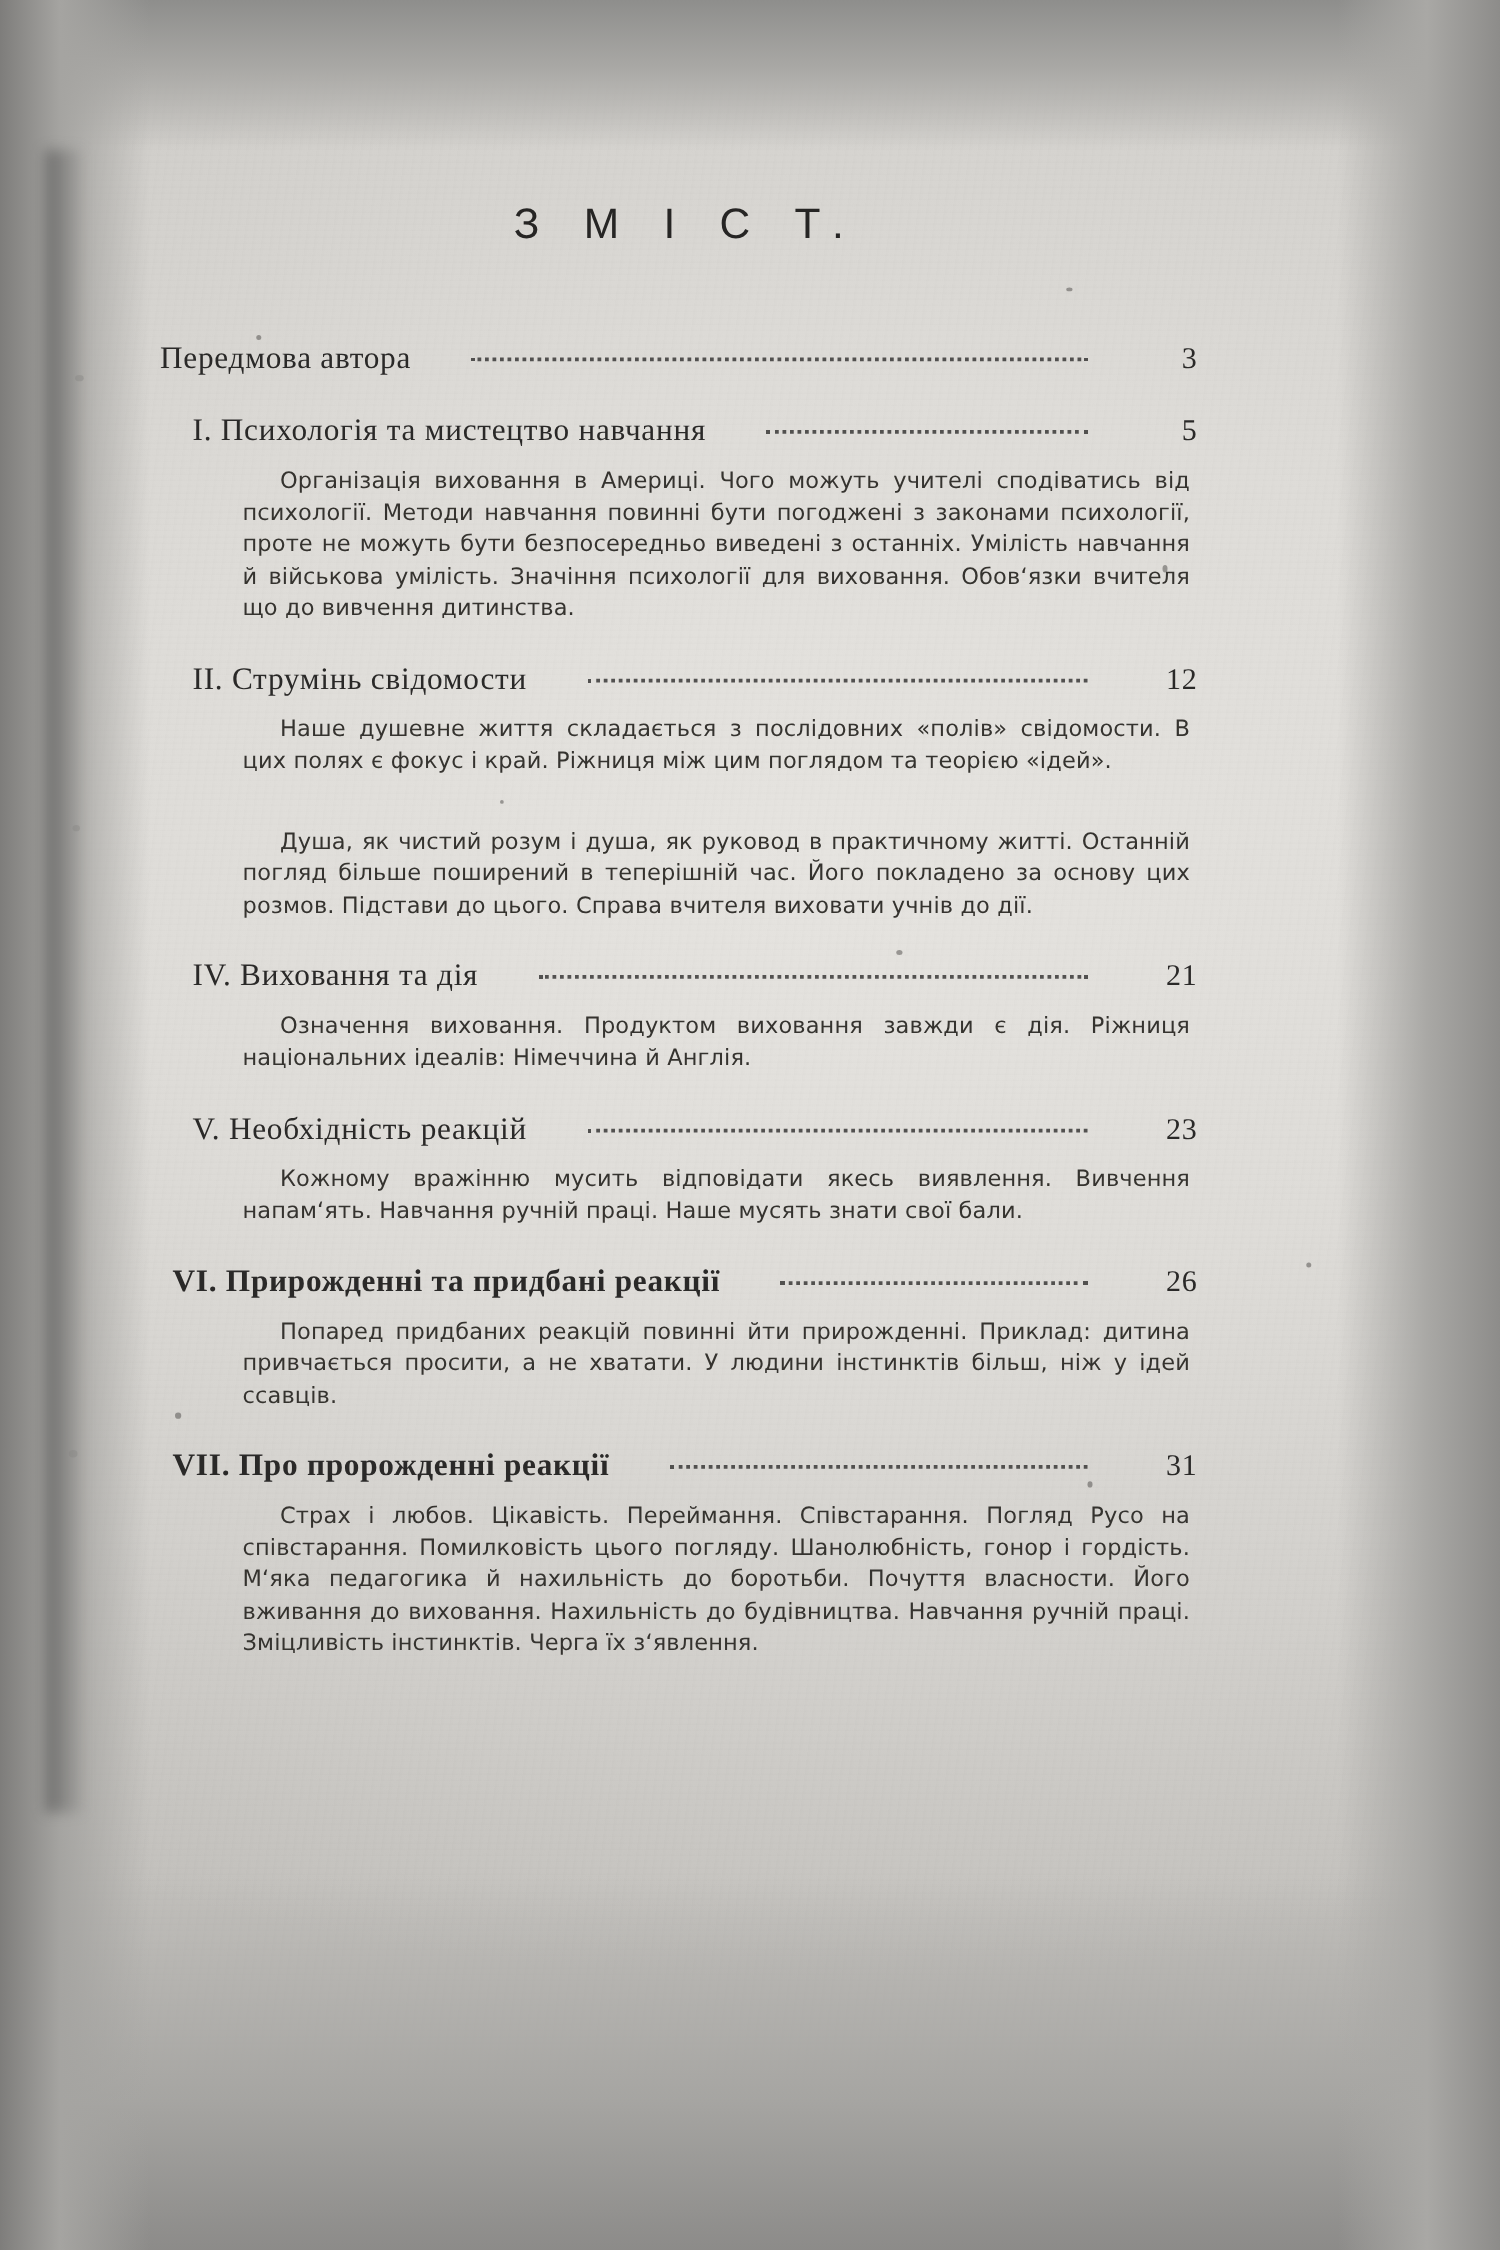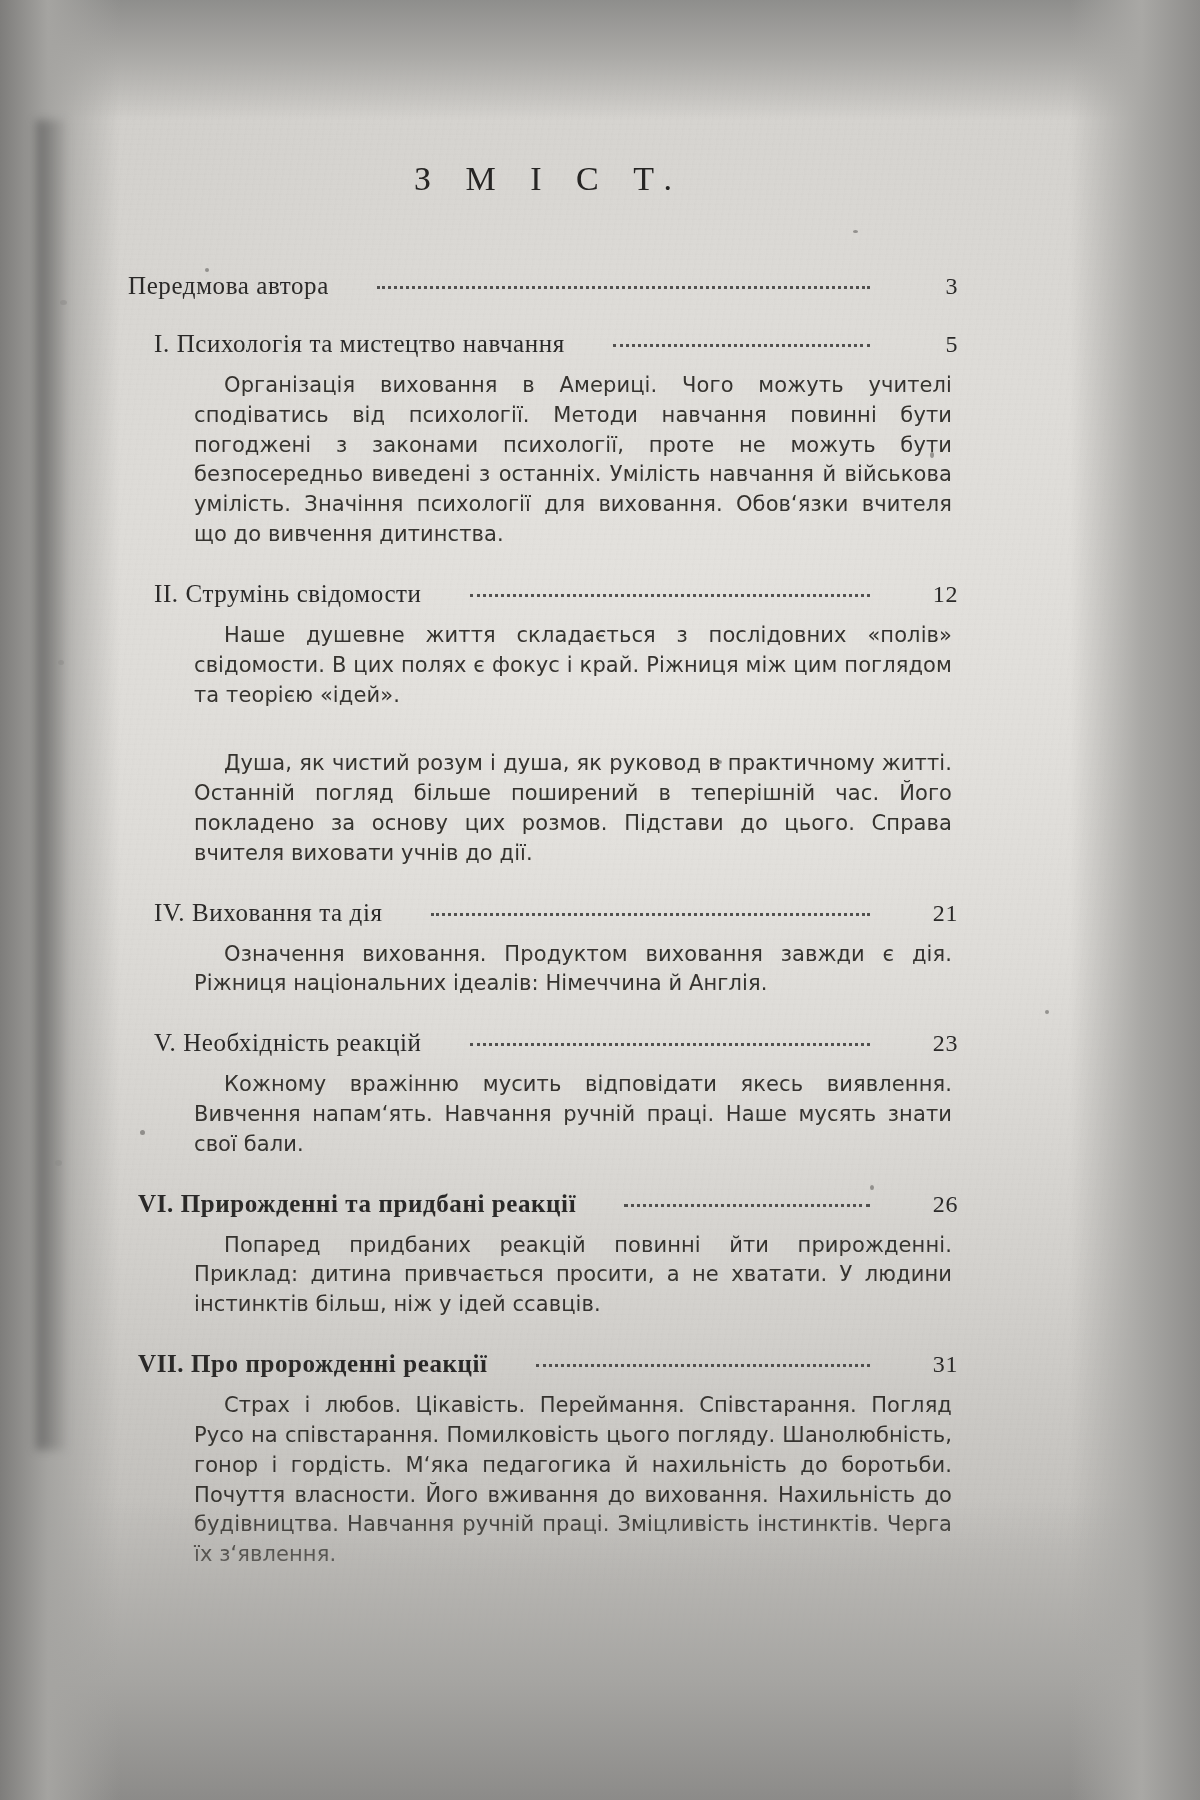--- a/index.html
+++ b/index.html
@@ -81,21 +81,21 @@
   }
 
   .doc-title {
     text-align: center;
     font-size: 34px;
     letter-spacing: 13px;
     margin: 0 0 74px 0;
     font-weight: normal;
     color: #262524;
     text-indent: 13px;
-    font-family: Liberation Serif, serif;
+    font-family: Liberation Sans, sans-serif;
   }
 
   .toc-row {
     display: flex;
     align-items: baseline;
     font-size: 25px;
     color: #2a2928;
     letter-spacing: .6px;
     gap: 34px;
   }
@@ -124,21 +124,21 @@
     margin-top: 4px;
   }
   .chapter .toc-row .label {
     padding-left: 26px;
     text-align: right;
   }
   .chapter.num-wide .toc-row .label { padding-left: 10px; font-weight: bold; }
 
   .desc {
     font-family: "DejaVu Sans", sans-serif;
-    font-size: 21px;
+    font-size: 18px;
     line-height: 1.42;
     text-align: justify;
     color: #35332f;
     margin: 13px 0 0 0;
     padding: 0 6px 0 66px;
     text-indent: 30px;
     letter-spacing: .1px;
   }
   .gap { height: 26px; }
 </style>

